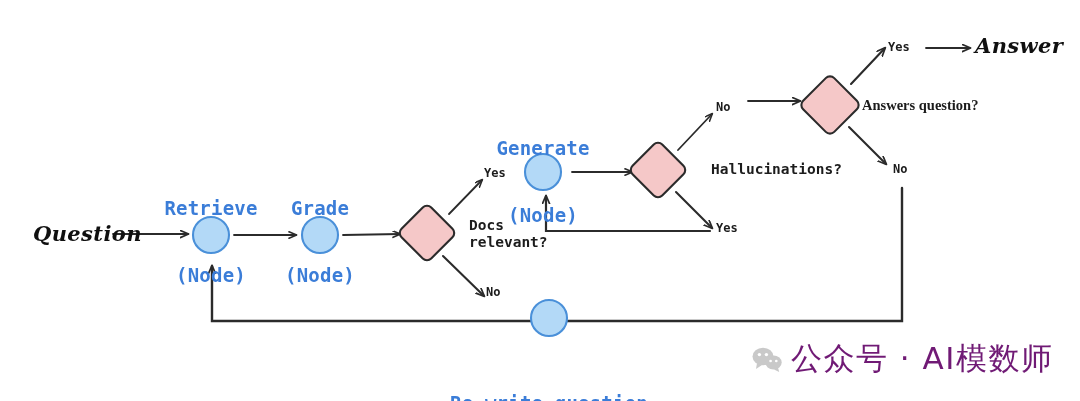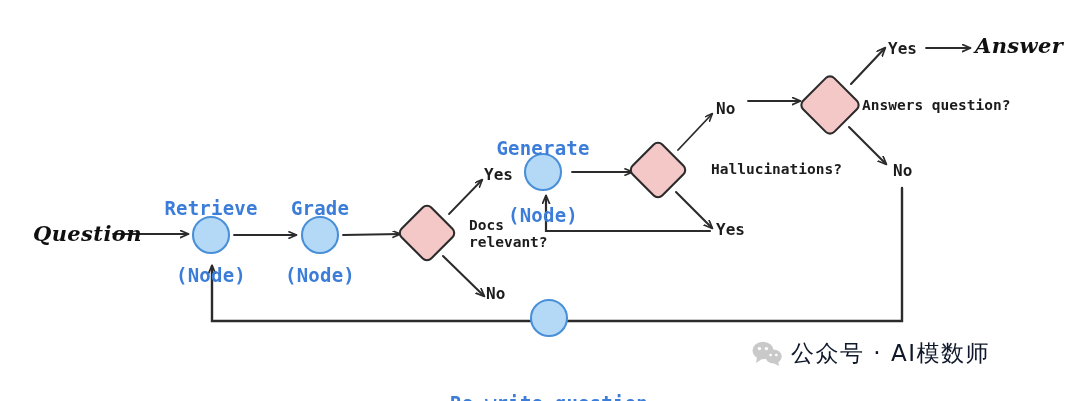--- a/index.html
+++ b/index.html
@@ -35,21 +35,21 @@
     font-family: "DejaVu Sans Mono", monospace;
     font-size: 19px;
     font-weight: 700;
     text-align: center;
     letter-spacing: 0.2px;
   }
   
   .edge-label {
     color: #1c1c1c;
     font-family: "DejaVu Sans Mono", monospace;
-    font-size: 16px;
+    font-size: 12px;
     font-weight: 600;
   }
   .edge-label.big {
     font-size: 14.5px;
   }
   
   .hand {
     color: #101010;
     font-family: "DejaVu Serif", serif;
     font-style: italic;
@@ -61,23 +61,23 @@
   #watermark {
     position: absolute;
     left: 752px;
     top: 338px;
     display: flex;
     align-items: center;
     gap: 9px;
     opacity: 1;
   }
   #watermark .wm-text {
-    color: #0f172a;
+    color: #701a75;
     font-family: "DejaVu Sans", sans-serif;
-    font-size: 23px;
+    font-size: 31px;
     letter-spacing: 1.5px;
     white-space: pre;
   }
 </style>
 </head>
 <body>
 
 <div id="canvas">
 
   <svg id="graph" viewBox="0 0 1080 401" xmlns="http://www.w3.org/2000/svg">
@@ -158,21 +158,21 @@
   <div class="lbl node-label" style="left:419px; top:347px; width:260px;">
     <div>Re-write question</div>
     
   </div>
 
   <div class="lbl edge-label big" style="left:469px; top:217px;">Docs
 relevant?</div>
 
   <div class="lbl edge-label big" style="left:684px; top:161px;margin-left:27px;">Hallucinations?</div>
 
-  <div class="lbl edge-label big" style="left:862px; top:97px;">Answers question?</div>
+  <div class="lbl edge-label big" style="left:862px; top:97px;font-family:Liberation Serif, serif;">Answers question?</div>
 
   <div class="lbl edge-label" style="left:484px; top:166px;">Yes</div>
 
   <div class="lbl edge-label" style="left:486px; top:285px;">No</div>
 
   <div class="lbl edge-label" style="left:716px; top:100px;">No</div>
 
   <div class="lbl edge-label" style="left:716px; top:221px;">Yes</div>
 
   <div class="lbl edge-label" style="left:888px; top:40px;">Yes</div>

